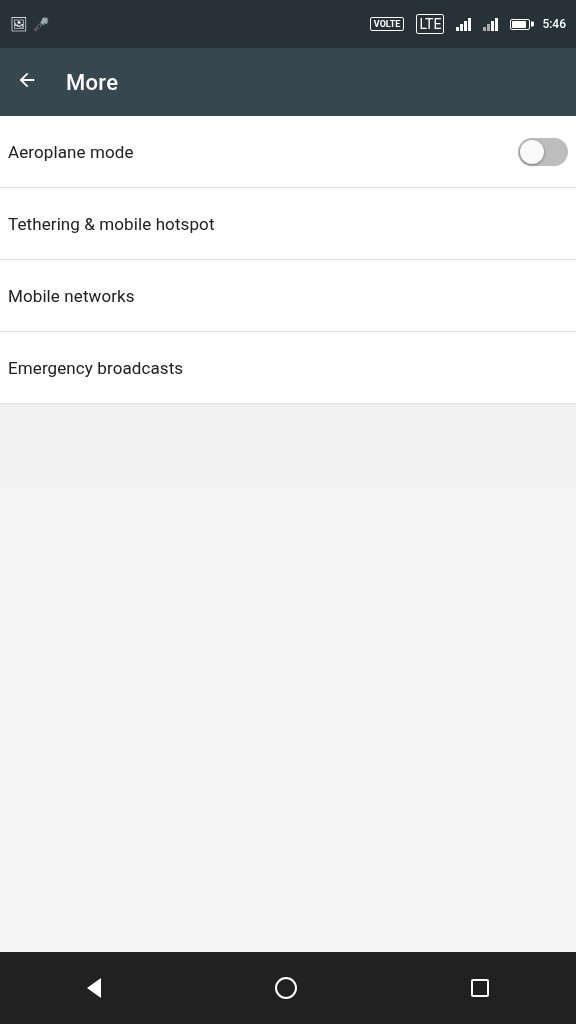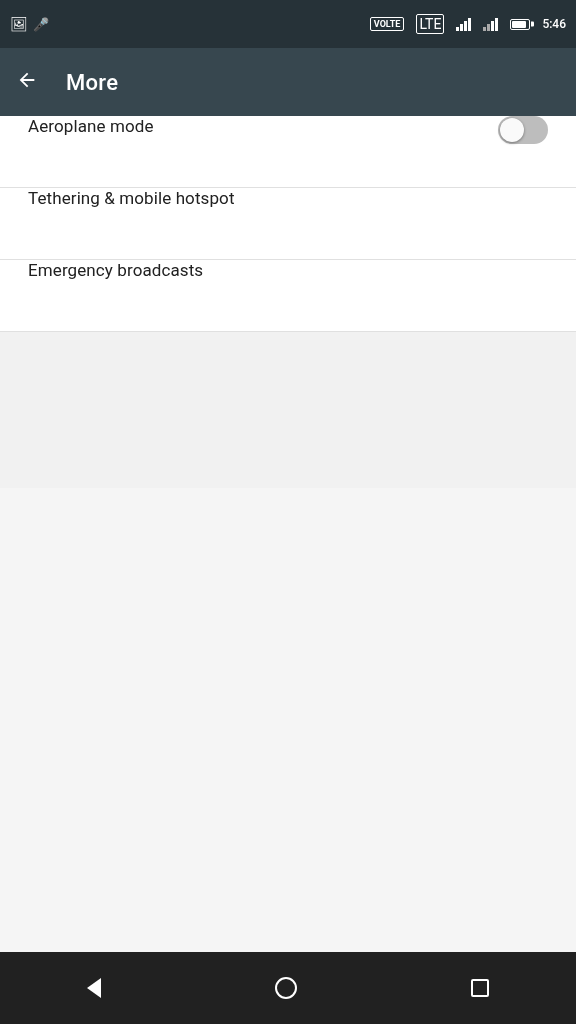--- a/index.html
+++ b/index.html
@@ -128,23 +128,24 @@
 
     
     .settings-list {
       background: #f5f5f5;
       width: 100%;
     }
 
     .settings-item {
       width: 100%;
       background: #ffffff;
-      padding: 0 28px;
+      padding: 0 8px;
       min-height: 72px;
       display: flex;
+      align-items: center;
       justify-content: space-between;
       border-bottom: 1px solid #e0e0e0;
       cursor: pointer;
     }
 
     .settings-item-text {
       font-size: 17px;
       color: #212121;
       font-weight: 400;
       letter-spacing: 0.1px;
@@ -279,20 +280,23 @@
     <div class="toggle-switch off">
       <div class="toggle-knob"></div>
     </div>
   </div>
 
   <div class="settings-item">
     <span class="settings-item-text">Tethering &amp; mobile hotspot</span>
   </div>
 
 
+  <div class="settings-item">
+    <span class="settings-item-text">Mobile networks</span>
+  </div>
 
   <div class="settings-item">
     <span class="settings-item-text">Emergency broadcasts</span>
   </div>
 
 </div>
 
 <div style="background:#f5f5f5; position:absolute; top:488px; left:0; right:0; bottom:72px;"></div>
 
 <div class="bottom-nav">

